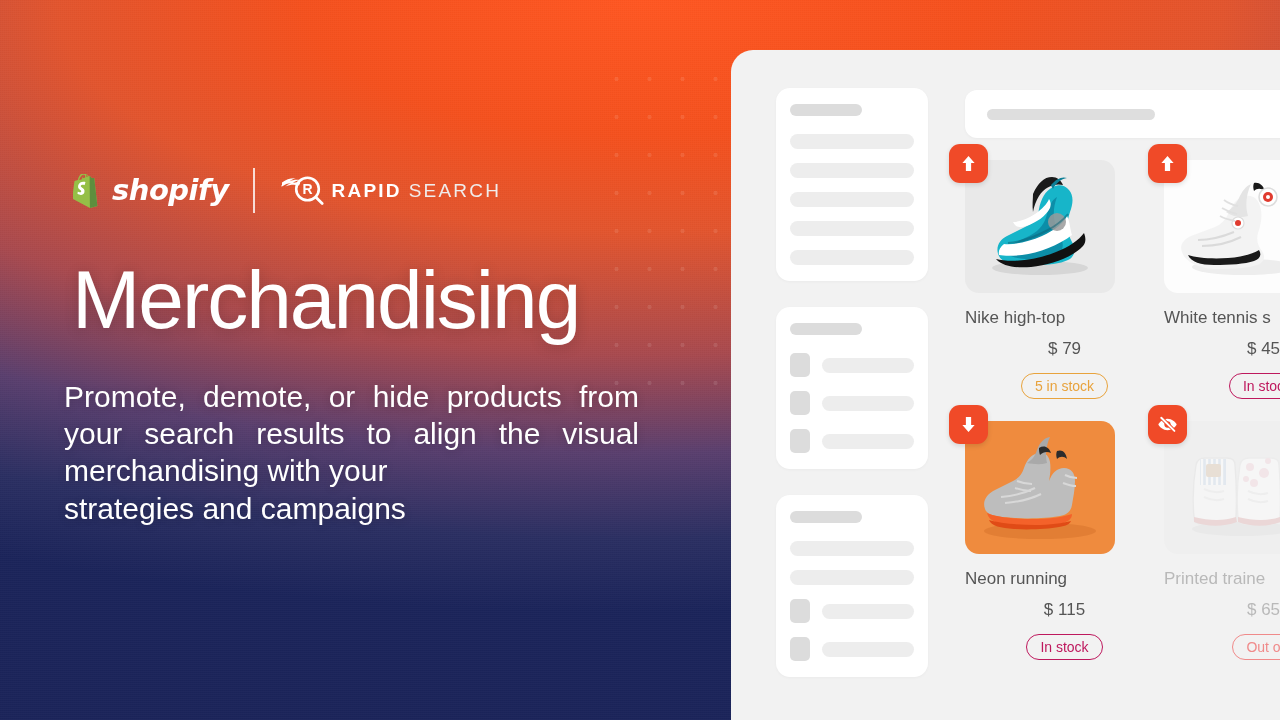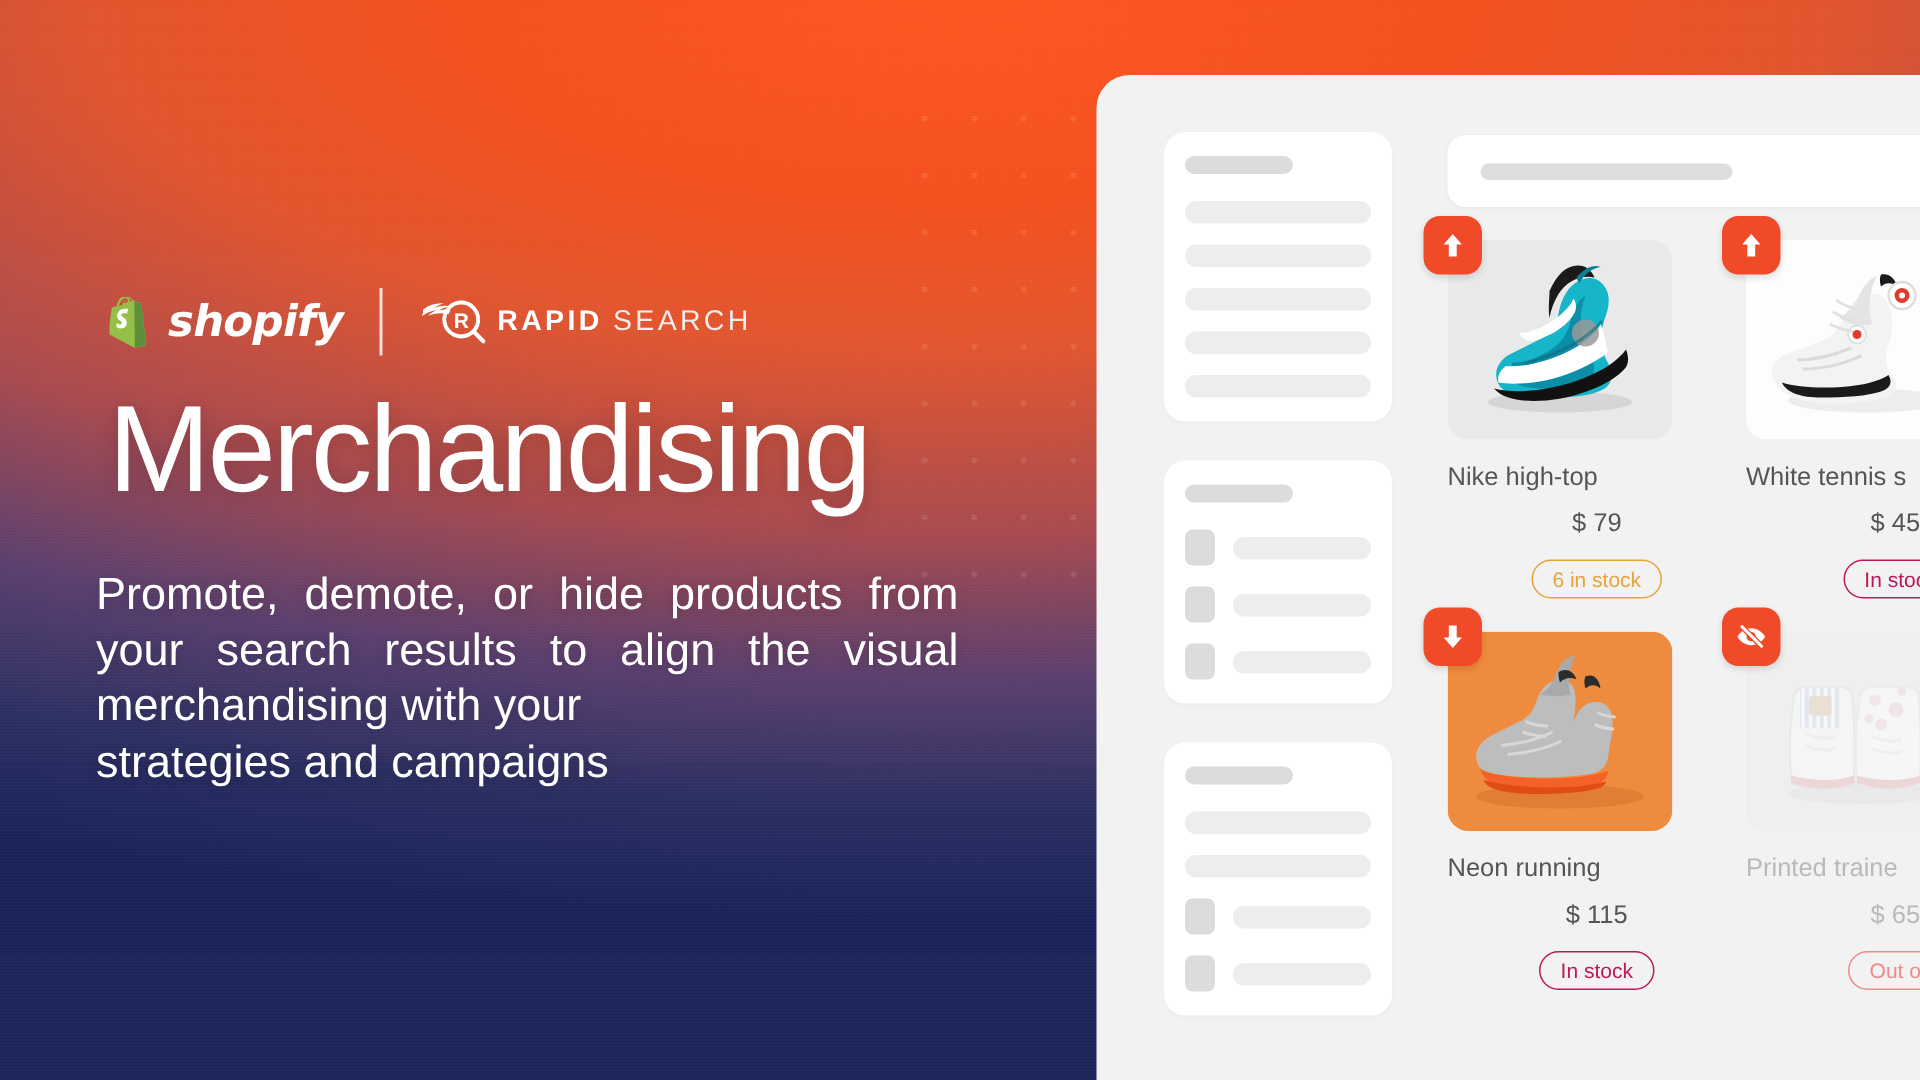--- a/index.html
+++ b/index.html
@@ -26,21 +26,21 @@
     position:absolute; inset:0;
     opacity:.05;
     background-image:
       repeating-linear-gradient(0deg, rgba(255,255,255,.35) 0 1px, transparent 1px 2px),
       repeating-linear-gradient(90deg, rgba(0,0,0,.3) 0 1px, transparent 1px 2px);
   }
 
   
   #logo-row {
     position:absolute; left:73px; top:168px;
-    display:flex; align-items:center; gap:0;margin-top:24px;
+    display:flex; align-items:center; gap:0;
   }
   .shopify-lock { display:flex; align-items:center; gap:9px; }
   .shopify-bag { width:30px; height:34px; display:block; }
   .shopify-word {
     font-family:"DejaVu Sans", sans-serif;
     font-size:29px; font-weight:bold; font-style:italic;
     color:#fff; letter-spacing:-0.5px; line-height:1;
   }
   .logo-divider {
     width:2px; height:45px; background:rgba(255,255,255,.8);
@@ -245,21 +245,21 @@
         </svg>
       </div>
       <div class="prod-badge">
         <svg viewBox="0 0 24 24">
           <path d="M12 3.5l7 8h-4v9h-6v-9H5z" fill="#fff"></path>
         </svg>
       </div>
       <div class="prod-title">Nike high-top</div>
       <div class="prod-meta">
         <span class="prod-price">$ 79</span>
-        <span class="stock-pill stock-warn">6 in stock</span>
+        <span class="stock-pill stock-warn">5 in stock</span>
       </div>
     </div>
 
     <div class="product-card">
       <div class="prod-img-wrap">
         <svg class="shoe-svg" viewBox="0 0 150 133">
           <rect width="150" height="133" fill="#fdfdfd"></rect>
           <ellipse cx="80" cy="107" rx="52" ry="8" fill="#ededed"></ellipse>
           <path d="M18 92c-3-7 2-13 9-16l24-9c7-3 11-8 14-15 4-9 9-15 17-16 7-1 12 3 14 10 3 9 1 18-2 27-2 7 0 13 4 18 4 6 2 12-5 14-9 3-24 4-40 4-17 0-32-7-35-17z" fill="#f3f3f3"></path>
           <path d="M24 95c9 3 24 4 40 3 14-1 25-4 31-8 3 5 1 9-5 11-9 3-24 4-40 4-13 0-23-3-26-10z" fill="#1a1a1a"></path>

